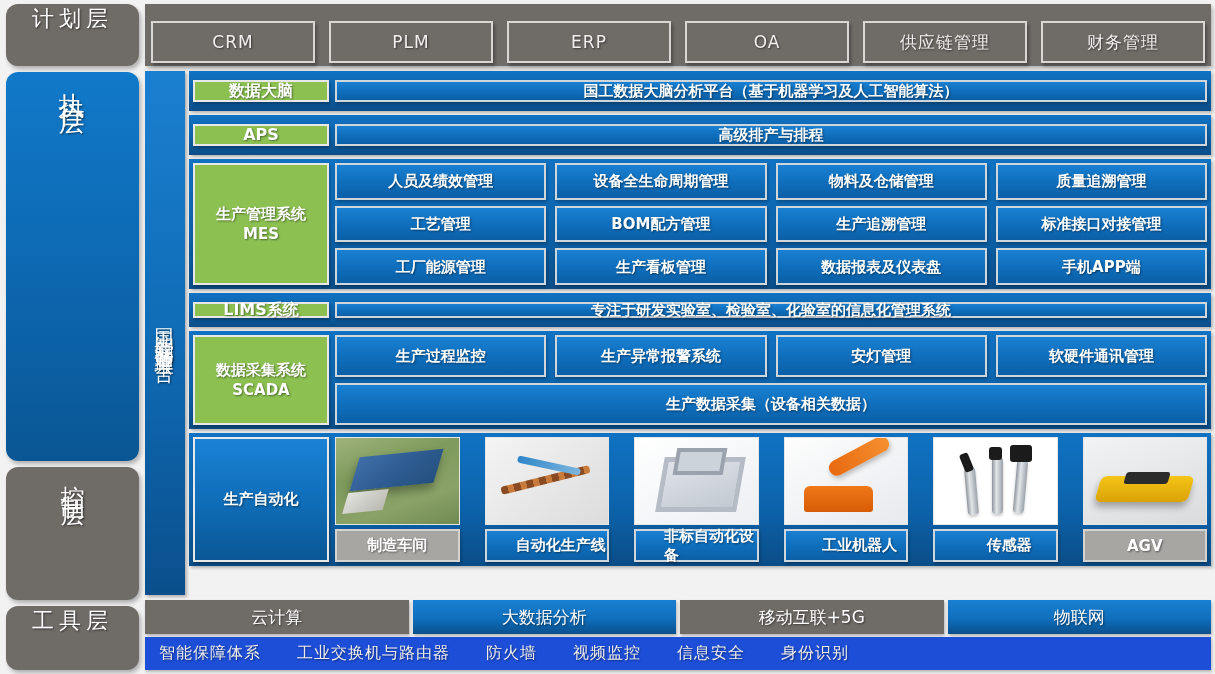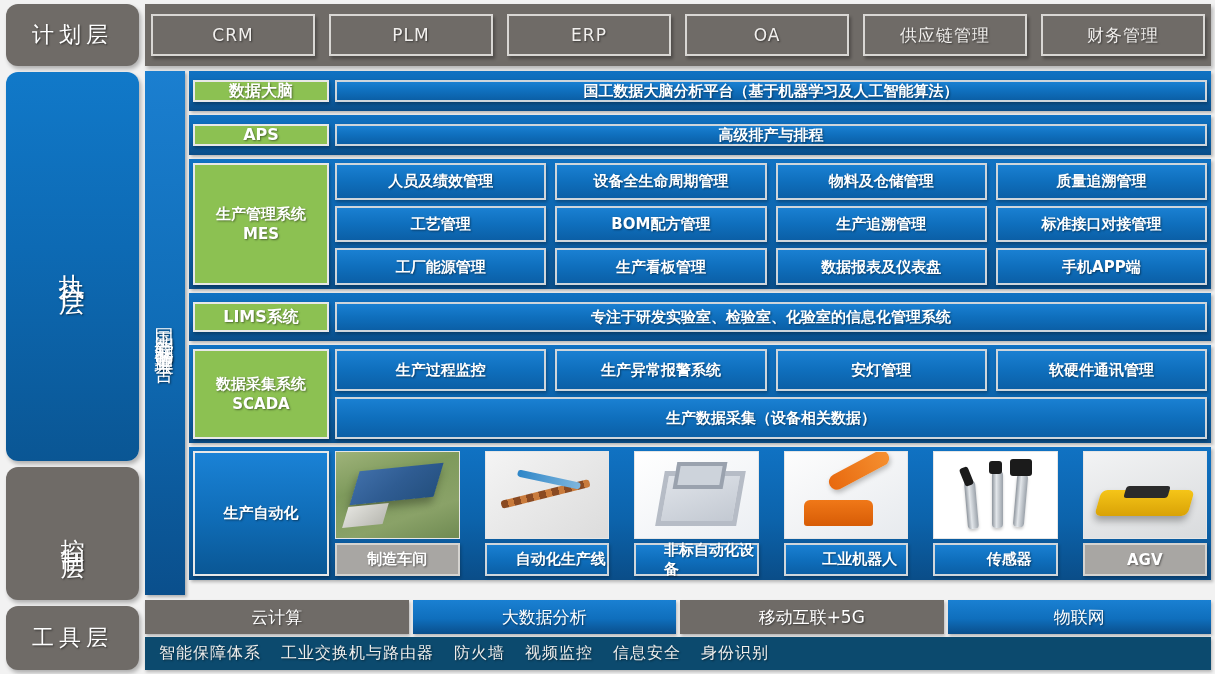--- a/index.html
+++ b/index.html
@@ -11,40 +11,40 @@
     position:relative;
   }
 
   
   .sheet{ position:absolute; inset:0; display:flex; padding:4px 4px 4px 6px; gap:6px; }
 
   
   .layers{ width:133px; display:flex; flex-direction:column; gap:6px; flex:none; }
   .layer{
     border-radius:12px;
-    display:flex; align-items:center; justify-content:center;
+    display:flex; align-items:flex-start; justify-content:center;
     color:#ffffff; text-shadow:1px 1px 2px rgba(0,0,0,.55);
     letter-spacing:6px; font-weight:400;
     box-shadow:2px 3px 4px rgba(0,0,0,.28);
   }
   .layer.gray{ background:#6f6b67; }
   .layer.blue{ background:linear-gradient(180deg,#1179c9 0%,#0d6ab4 45%,#0a5694 100%); }
   .layer .vtxt{ writing-mode:vertical-rl; text-orientation:upright; letter-spacing:9px; }
   .layer-plan{ height:62px; font-size:22px; letter-spacing:5px; }
   .layer-exec{ flex:1 1 auto; font-size:26px; }
   .layer-ctrl{ height:133px; font-size:24px; }
   .layer-tool{ height:64px; font-size:22px; letter-spacing:5px; }
 
   
   .main{ flex:1 1 auto; display:flex; flex-direction:column; gap:5px; min-width:0; }
 
   
   .plan-bar{
     height:62px; background:#6f6b67; display:flex; align-items:flex-end;
-    padding:10px 6px; gap:14px;
+    padding:3px 6px; gap:14px;
     box-shadow:2px 3px 4px rgba(0,0,0,.25);
   }
   .plan-item{
     flex:1 1 0; height:42px; background:#6f6b67;
     border:2px solid #d9d7d4;
     display:flex; align-items:center; justify-content:center;
     color:#f2f0ee; font-size:17px; letter-spacing:1px;
     text-shadow:1px 1px 2px rgba(0,0,0,.5);
     box-shadow:2px 3px 3px rgba(0,0,0,.3);
   }
@@ -124,22 +124,22 @@
   .tools{ flex:none; display:flex; flex-direction:column; gap:3px; }
   .tools-top{ height:34px; display:flex; gap:4px; }
   .tool-chip{
     flex:1 1 0; display:flex; align-items:center; justify-content:center;
     color:#fff; font-size:17px; text-shadow:1px 1px 2px rgba(0,0,0,.5);
     box-shadow:1px 2px 3px rgba(0,0,0,.25);
   }
   .tool-chip.gray{ background:#6f6b67; }
   .tool-chip.blue{ background:linear-gradient(180deg,#1a80d2 0%,#0f6fbd 55%,#0a4f8c 100%); }
   .tools-bot{
-    height:33px; background:#0c4a6e; display:flex; align-items:center;
-    padding:7px 14px; gap:20px;
+    height:33px; background:#1d4ed8; display:flex; align-items:center;
+    padding:7px 14px; gap:36px;
     box-shadow:1px 2px 3px rgba(0,0,0,.25);
   }
   .tools-bot span{
     color:#efeeec; font-size:16px; letter-spacing:1px;
     text-shadow:1px 1px 2px rgba(0,0,0,.45);
   }
 
   
   .art{ position:absolute; inset:0; }
   
@@ -331,21 +331,21 @@
               <div class="btn">
                   <span>数据报表及仪表盘</span>
                 </div>
               <div class="btn">
                   <span>手机APP端</span>
                 </div>
             </div>
           </div>
         </div>
 
-        <div class="shell thin" style="height:48px">
+        <div class="shell thin" style="height:34px">
           <div class="tile green sm">
             <span>LIMS系统</span>
           </div>
           <div class="btn wide">
             <span>专注于研发实验室、检验室、化验室的信息化管理系统</span>
           </div>
         </div>
 
         <div class="shell" style="height:98px">
           <div class="tile green">

